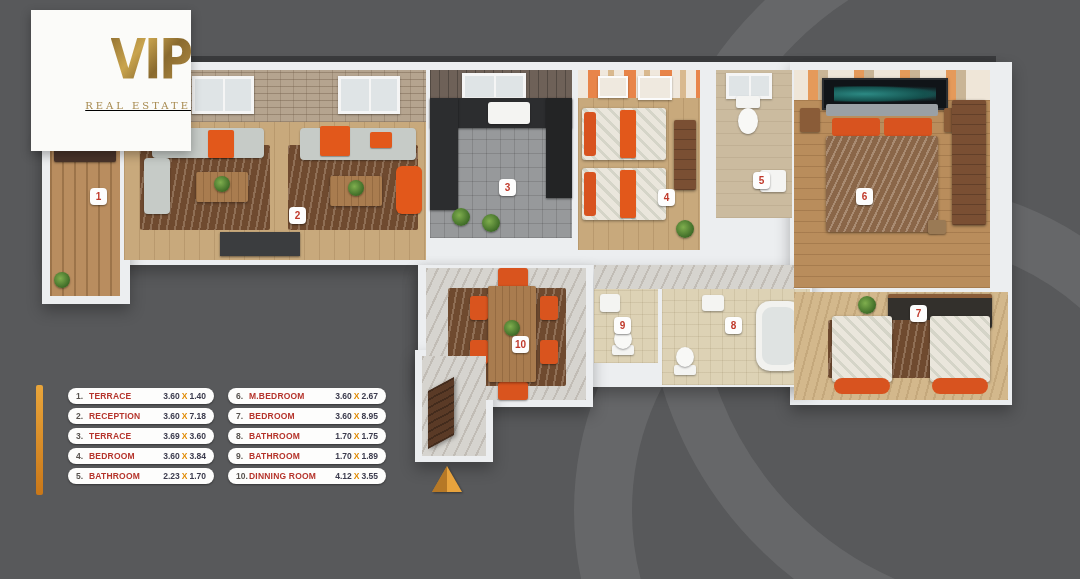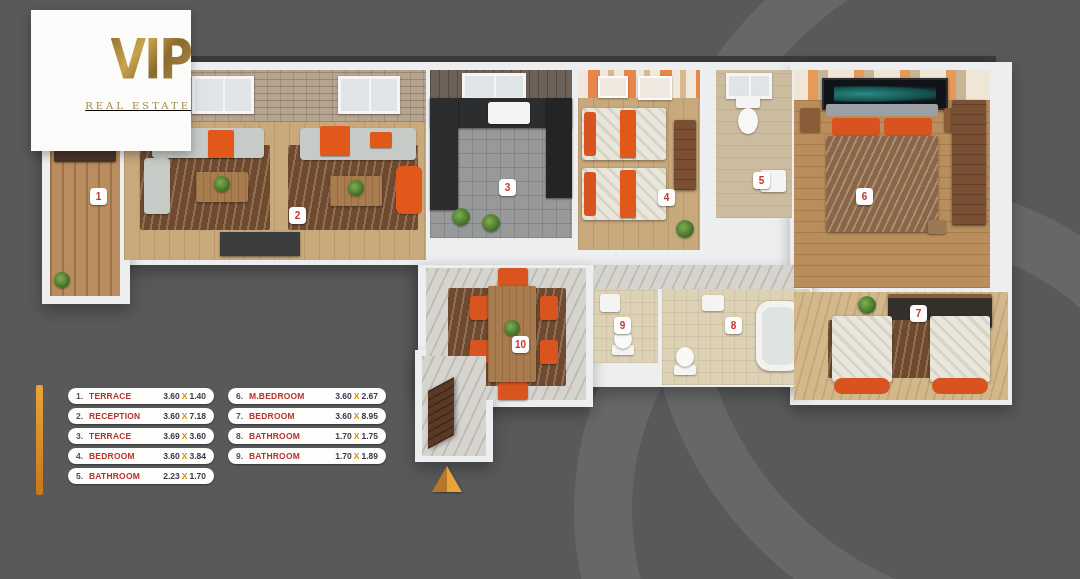--- a/index.html
+++ b/index.html
@@ -304,16 +304,21 @@
       <div class="pill">
         <span class="lg-no">8.</span>
         <span class="lg-name">BATHROOM</span>
         <span class="lg-dim"><span>1.70</span><span class="lg-x">X</span><span>1.75</span></span>
       </div>
       <div class="pill">
         <span class="lg-no">9.</span>
         <span class="lg-name">BATHROOM</span>
         <span class="lg-dim"><span>1.70</span><span class="lg-x">X</span><span>1.89</span></span>
       </div>
+      <div class="pill">
+        <span class="lg-no">10.</span>
+        <span class="lg-name">DINNING ROOM</span>
+        <span class="lg-dim"><span>4.12</span><span class="lg-x">X</span><span>3.55</span></span>
+      </div>
     </div>
   </div>
 
 </div>
 
 </body></html>

